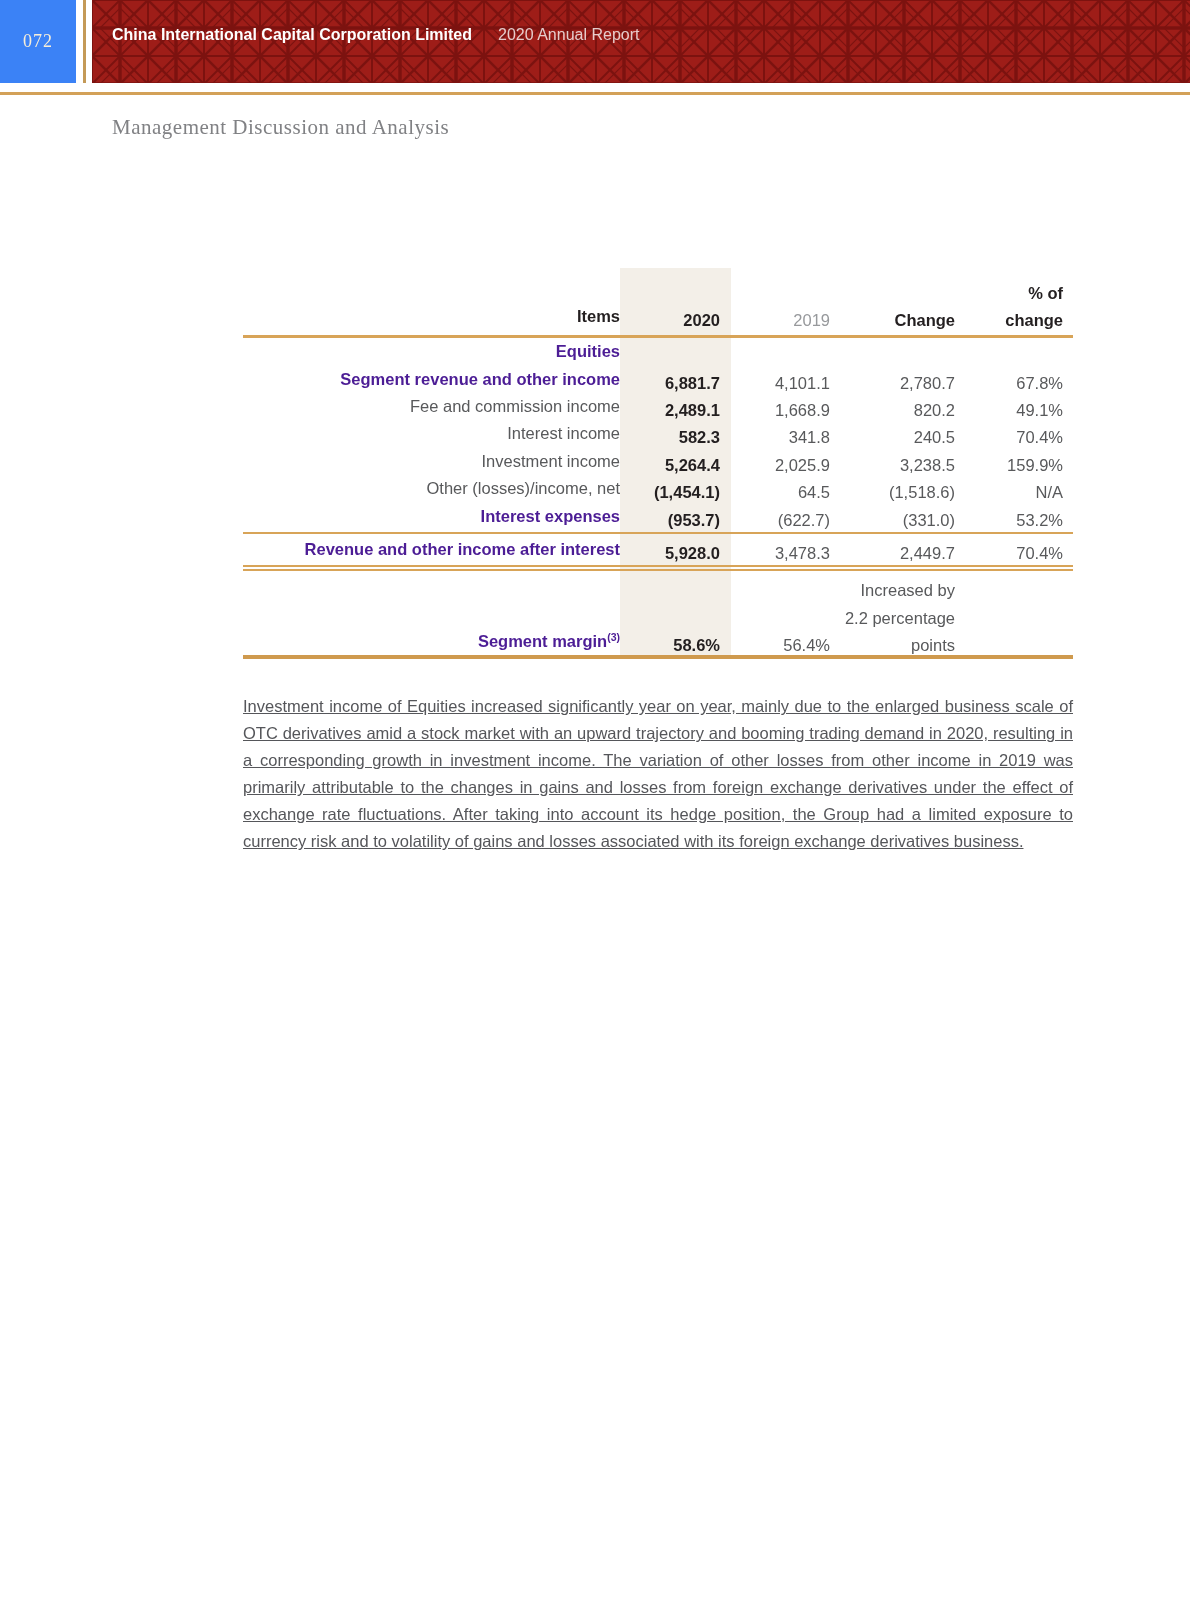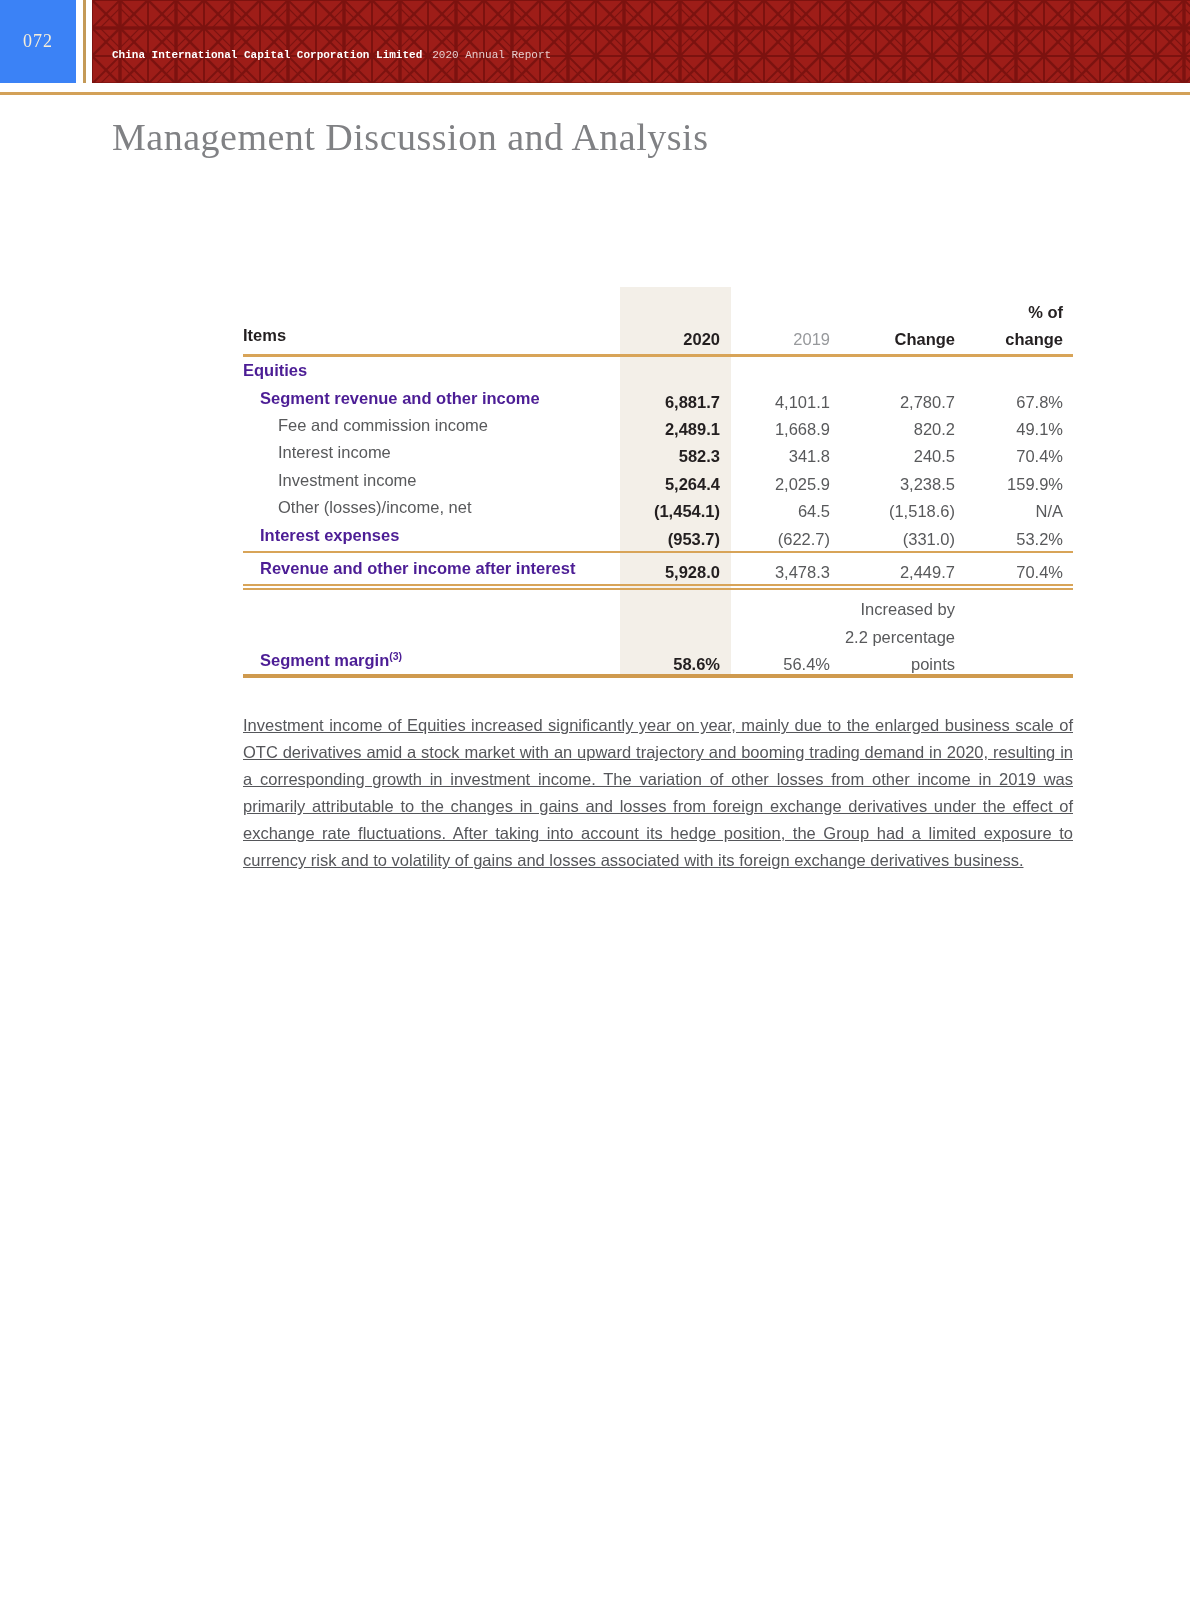--- a/index.html
+++ b/index.html
@@ -8,39 +8,39 @@
 
   
   .page-header { position: relative; width: 1190px; height: 95px; }
   .pagenum-box { position: absolute; left: 0; top: 0; width: 76px; height: 83px;
     background: #3b82f6; color: #f7eed9; display: flex; align-items: center; justify-content: center;
     font-family: "Liberation Serif", serif; font-size: 18px; letter-spacing: 1px; }
   .v-rule { position: absolute; left: 83px; top: 0; width: 3px; height: 83px; background: #c49a57; }
   .red-band { position: absolute; left: 92px; top: 0; right: 0; height: 83px; overflow: hidden; }
   .red-band svg.bg { position: absolute; inset: 0; width: 100%; height: 100%; display: block; }
   .band-text { position: absolute; left: 20px; top: 0; height: 100%; display: flex;
-    align-items: center; padding-top: 26px; color: #ffffff; font-size: 11px; white-space: nowrap; font-family: Liberation Mono, monospace; }
+    padding-top: 26px; color: #ffffff; font-size: 16px; white-space: nowrap; }
   .band-text .company { font-weight: 700; }
-  .band-text .report { font-weight: 400; color: rgba(255,255,255,0.78); margin-left: 10px; }
+  .band-text .report { font-weight: 400; color: rgba(255,255,255,0.78); margin-left: 26px; }
   .h-rule { position: absolute; left: 0; right: 0; top: 92px; height: 3px; background: #d3a158; }
 
   
   h1.page-title { margin: 20px 0 0 112px; font-family: "Liberation Serif", serif; font-weight: 400;
-    font-size: 38px; color: #808184; letter-spacing: 0.5px; }
+    font-size: 21px; color: #808184; letter-spacing: 0.5px; }
 
   
   .table-area { position: relative; margin: 128px 0 0 243px; width: 830px;
     font-size: 16.5px; color: #58595b; }
   .col-highlight { position: absolute; left: 377px; top: 0; bottom: 3px; width: 111px;
     background: #f3efe8; z-index: 0; }
   .thead, .tbody { position: relative; z-index: 1; }
   .tr { display: grid; grid-template-columns: 377px 111px 102px 127px 113px;
     height: 27.4px; align-items: center; }
   .td { white-space: nowrap; }
-  .td.items { padding-left: 0; }
+  .td.items { padding-left: 0; text-align: right; }
   .i1 .td.items { padding-left: 17px; }
   .i2 .td.items { padding-left: 35px; }
   .n { text-align: right; margin-top: 8px; }
   .c2020 { padding-right: 11px; font-weight: 700; color: #231f20; }
   .c2019 { padding-right: 3px; }
   .cchg  { padding-right: 5px; }
   .cpct  { padding-right: 10px; }
   .b .td.items { font-weight: 700; color: #4c1d95; }
   .thead { padding-top: 8px; padding-bottom: 5px; border-bottom: 3px solid #d8a458; }
   .thead .tr { height: 27px; }

